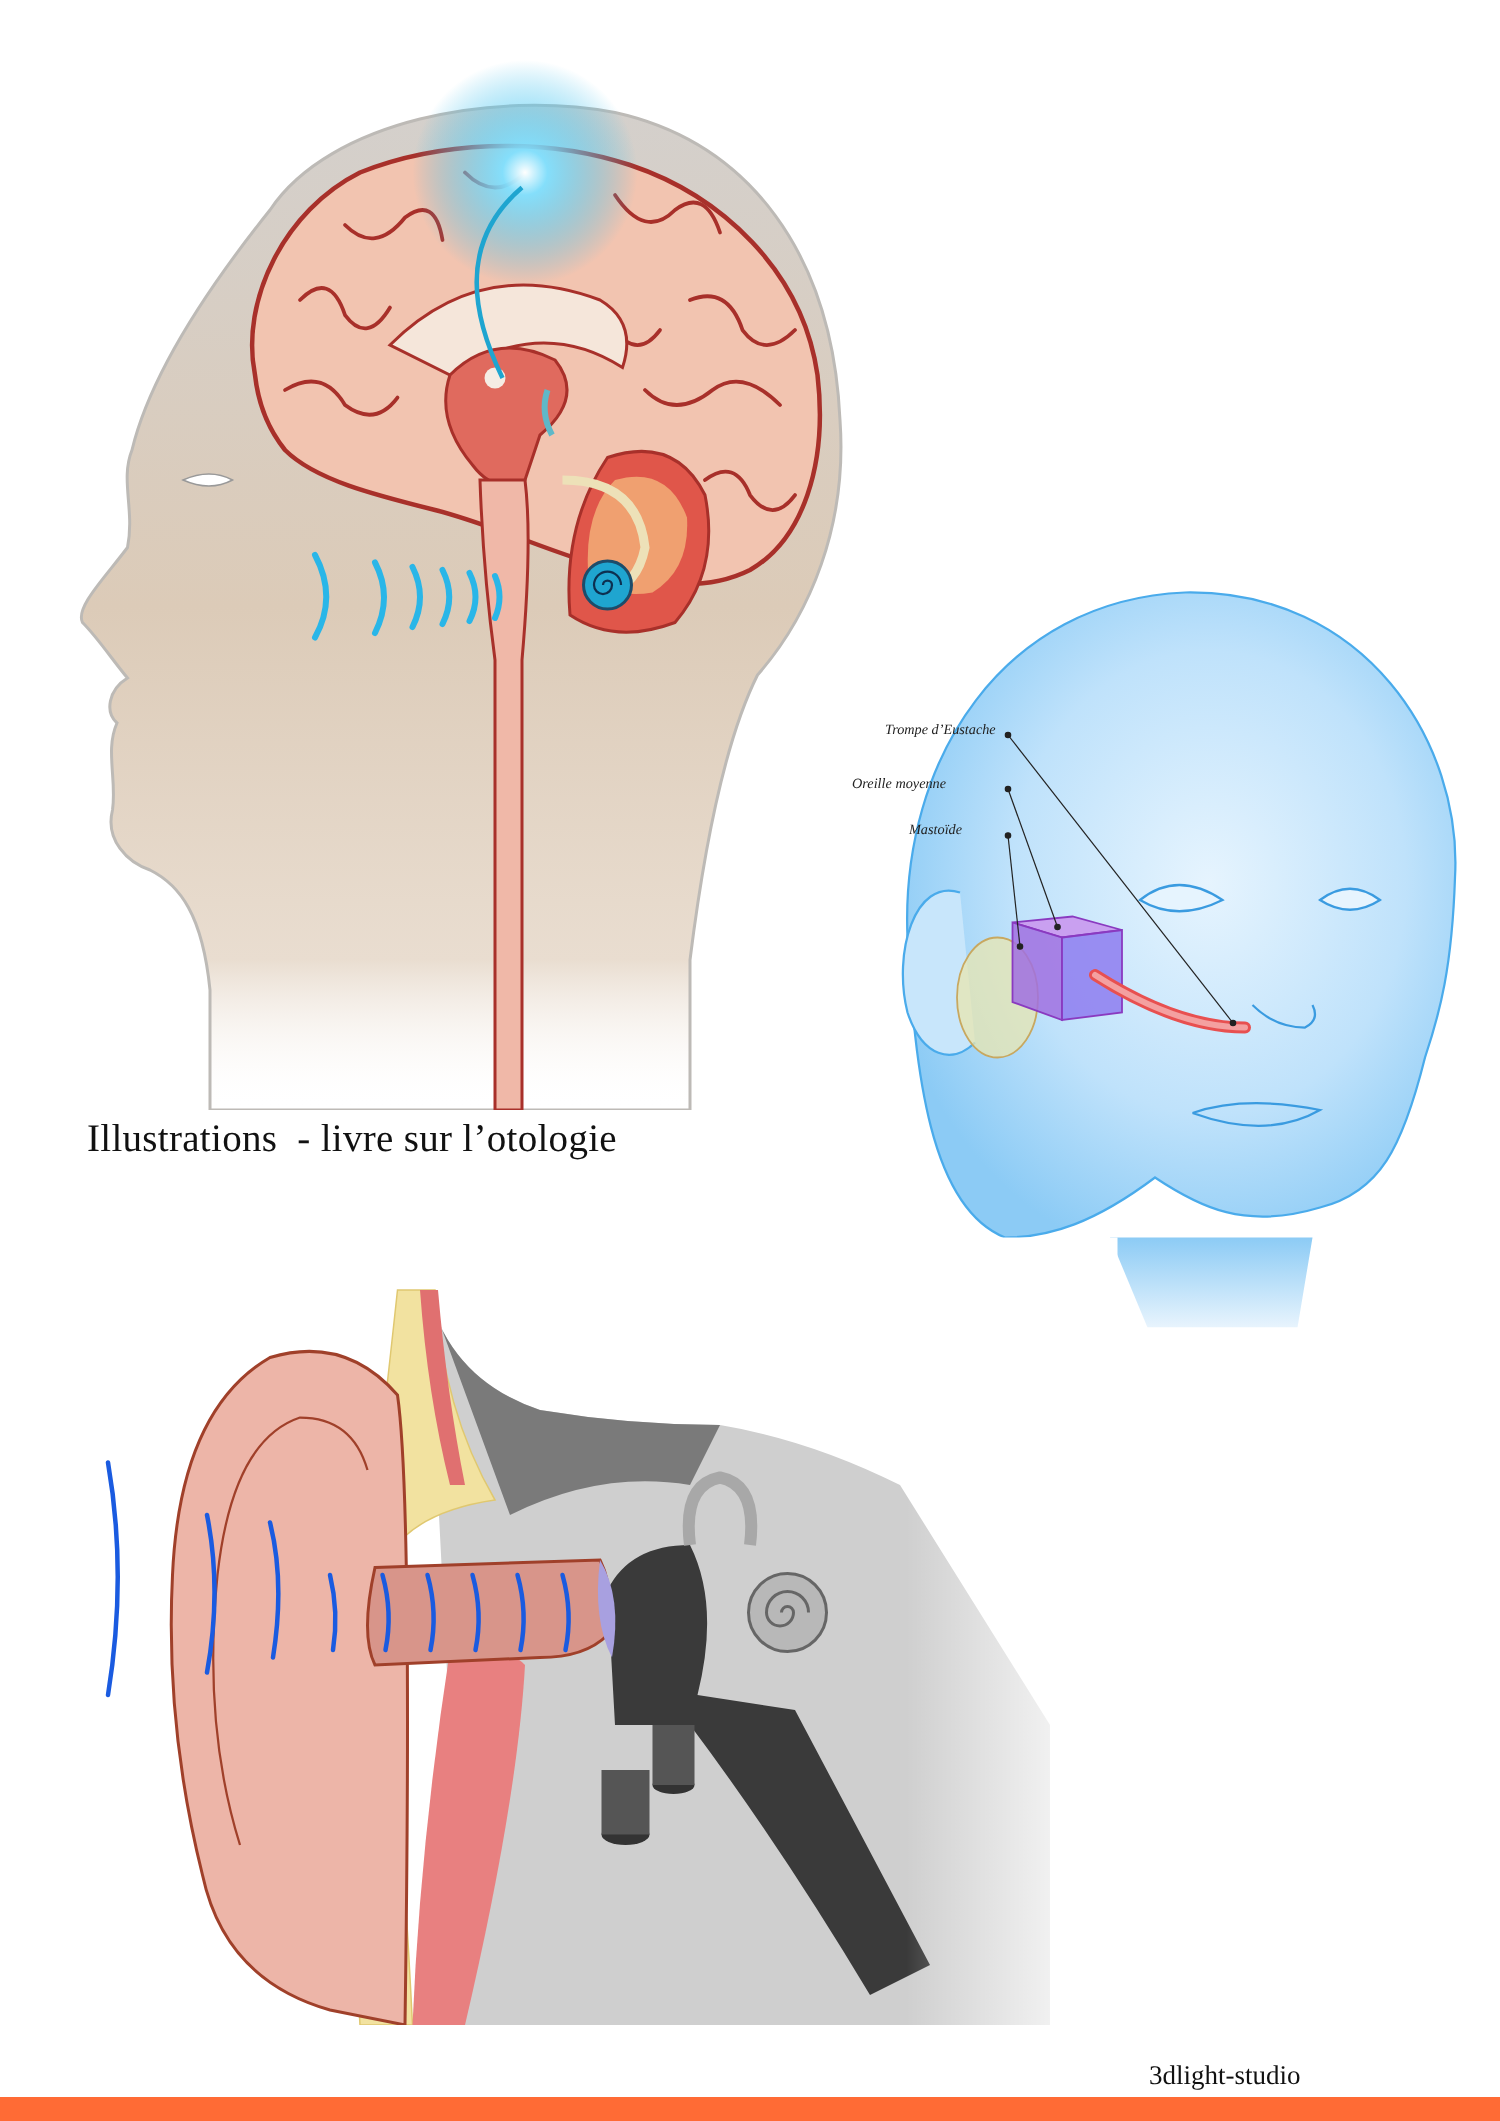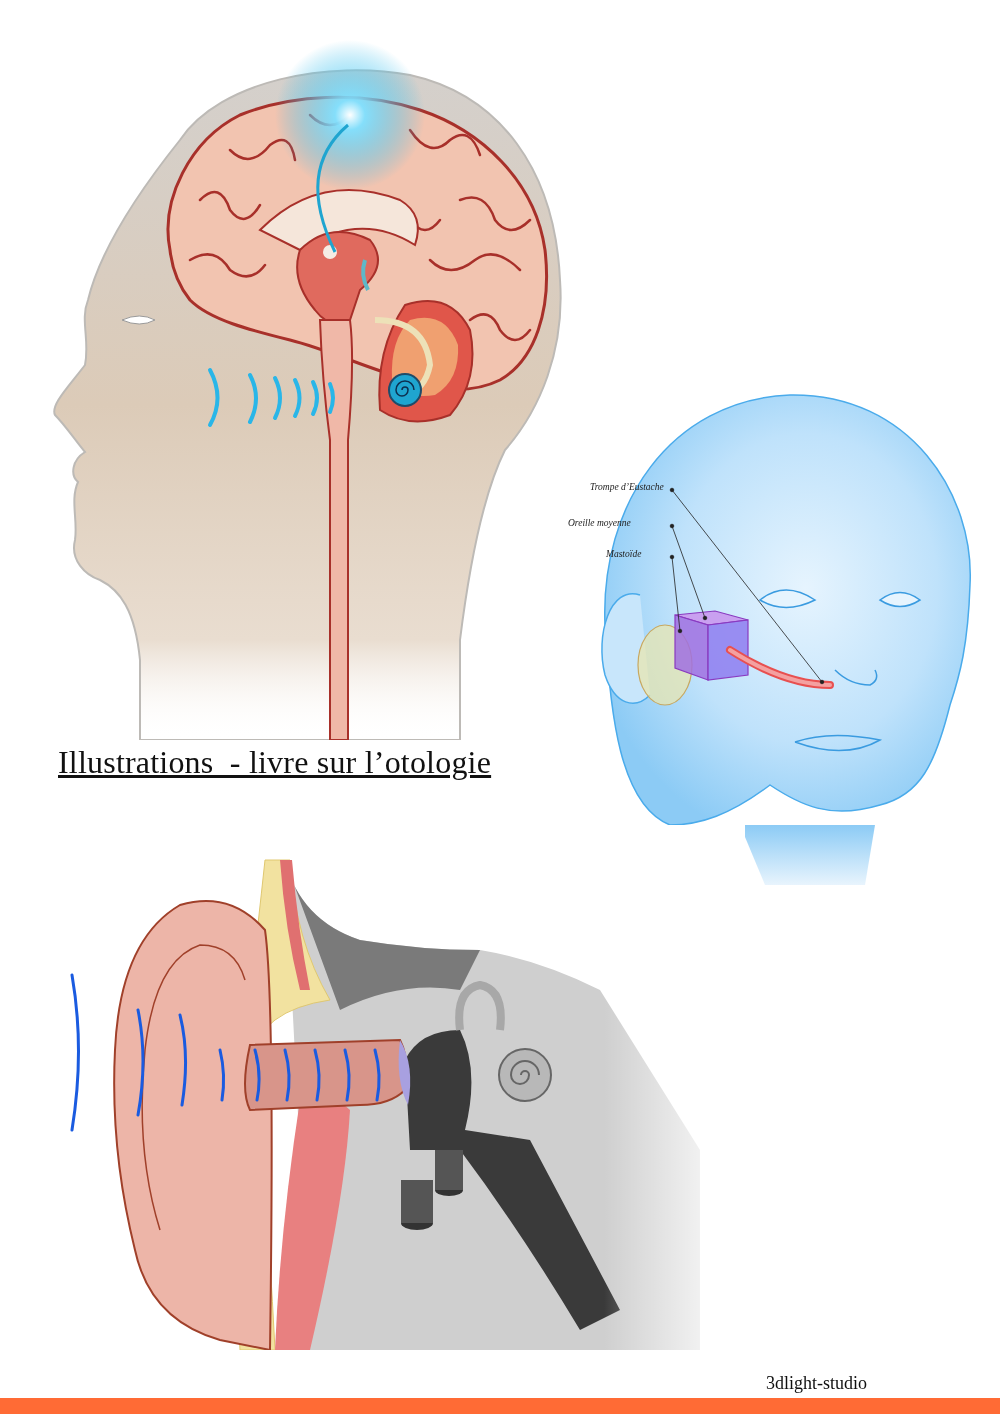--- a/index.html
+++ b/index.html
@@ -1,21 +1,21 @@
 <!DOCTYPE html>
 <html><head>
 <meta charset="utf-8">
 <style>
   html, body { margin: 0; padding: 0; background: #ffffff; }
   body { width: 1000px; height: 1414px; position: relative; overflow: hidden; font-family: "Liberation Serif", "DejaVu Serif", serif; }
   .illus { position: absolute; }
   #brain-illus { left: 30px; top: 20px; width: 540px; height: 720px; }
   #face-illus { left: 580px; top: 385px; width: 420px; height: 500px; }
   #ear-illus { left: 60px; top: 850px; width: 680px; height: 500px; }
-  .title { position: absolute; left: 58px; top: 744px; font-size: 32px; color: #111; white-space: pre; letter-spacing: 0.2px; text-decoration: underline; }
+  .title { position: absolute; left: 58px; top: 744px; font-size: 26px; color: #111; white-space: pre; letter-spacing: 0.2px; }
   .label { position: absolute; font-style: italic; font-size: 9.5px; color: #222; white-space: nowrap; }
   #label-trompe { left: 590px; top: 482px; }
   #label-oreille { left: 568px; top: 518px; }
   #label-mastoide { left: 606px; top: 549px; }
   .credit { position: absolute; left: 766px; top: 1373px; font-size: 18px; color: #111; }
   .footer-bar { position: absolute; left: 0; top: 1398px; width: 1000px; height: 16px; }
 </style>
 </head>
 <body>
 

